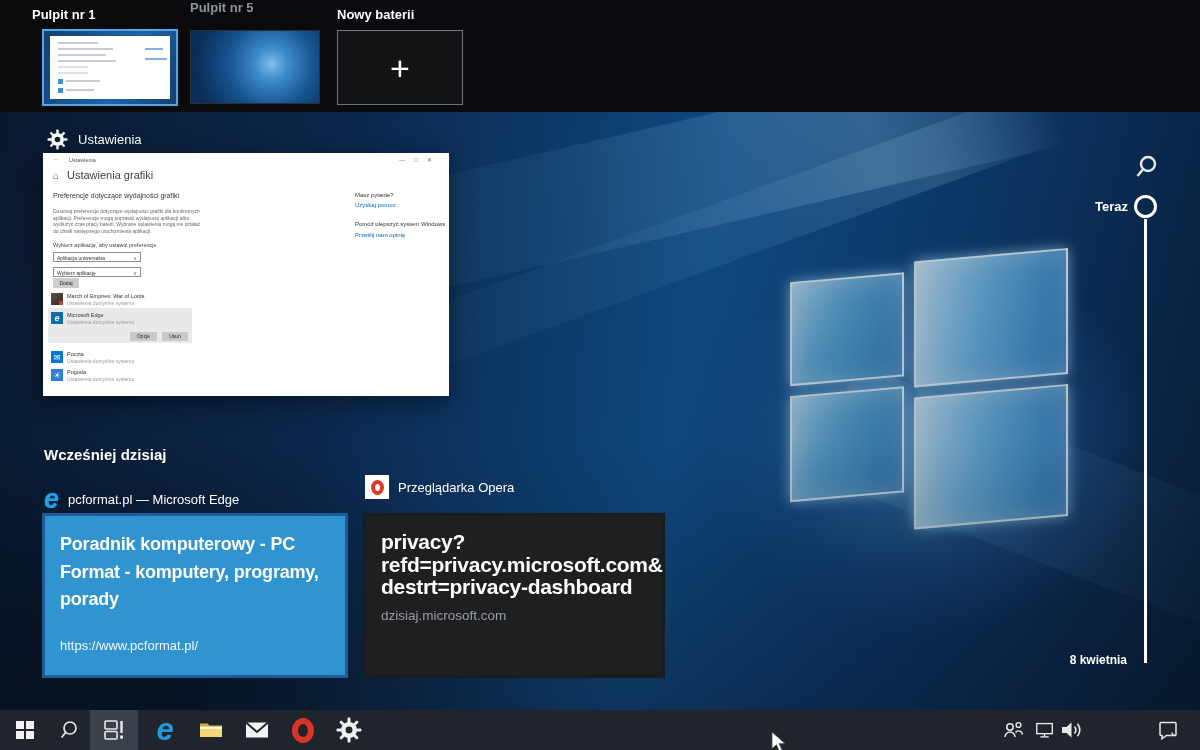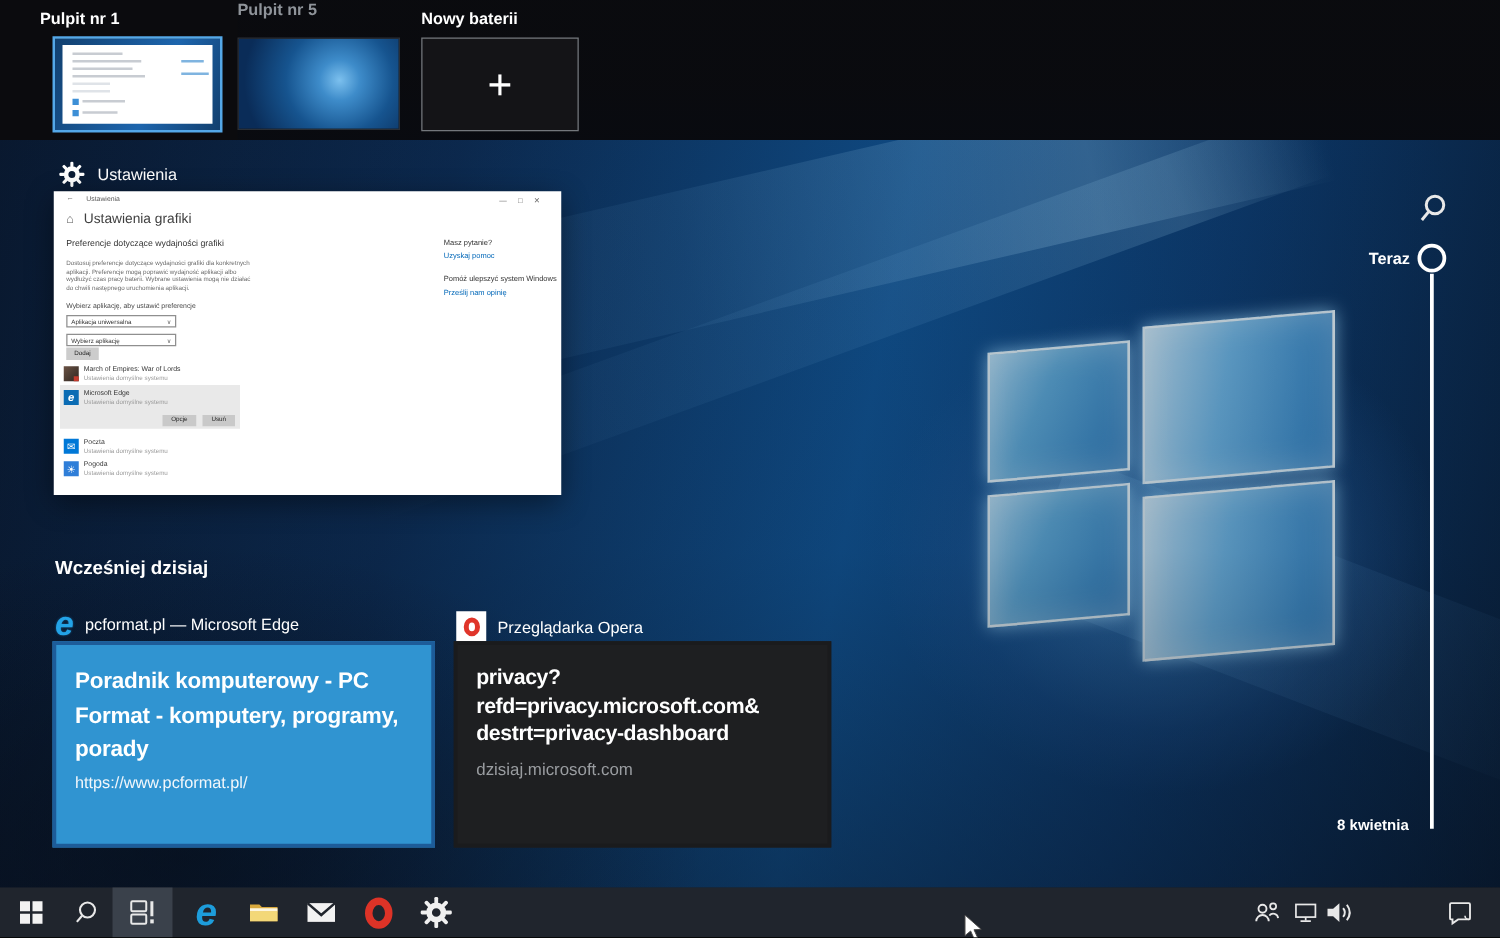--- a/index.html
+++ b/index.html
@@ -112,22 +112,22 @@
   .card-hdr .app-label { font-size:13px; color:#fff; }
   .edge-e { font-size:27px; font-weight:700; font-style:italic; color:#23a3e7; line-height:24px;
     text-shadow:0 0 2px rgba(40,150,220,0.5); }
   .opera-badge { width:24px; height:24px; background:#fff; display:flex; align-items:center; justify-content:center; }
   .opera-ring { width:13px; height:15px; border:4.5px solid #e0352a; border-radius:50%; }
   .card { position:absolute; top:513px; height:165px; padding:15px 15px; cursor:default; }
   .card-edge { left:42px; width:306px; background:#3094d1; border:3px solid #1d5c99; }
   .card-opera { left:363px; width:302px; background:#1e1f21; border:3px solid #1a1b1d; }
   .card-title { font-weight:700; color:#fff; }
   .card-title-edge { font-size:18px; line-height:27.5px; letter-spacing:-0.2px; }
-  .card-title-opera { font-size:17px; line-height:22.5px; letter-spacing:-0.3px; white-space:pre-line; }
-  .card-sub-edge { margin-top:4px; font-size:13px; color:#f2f7fb; }
+  .card-title-opera { font-size:21px; line-height:22.5px; letter-spacing:-0.3px; white-space:pre-line; }
+  .card-sub-edge { margin-top:24px; font-size:13px; color:#f2f7fb; }
   .card-sub-opera { margin-top:9px; font-size:13.5px; color:#9a9da1; }
   
   .taskbar { position:absolute; left:0; top:710px; width:1200px; height:40px; background:#20252d; }
   .tb-btn { position:absolute; top:0; width:46px; height:40px; display:flex; align-items:center; justify-content:center; }
   .tb-start { left:2px; } .tb-search { left:46px; }
   .tb-taskview { left:90px; width:48px; background:#3a414b; }
   .tb-edge { left:142px; } .tb-folder { left:188px; } .tb-mail { left:234px; }
   .tb-opera { left:280px; } .tb-settings { left:326px; }
   .win-logo { display:grid; grid-template-columns:8px 8px; grid-template-rows:8px 8px; gap:2px; }
   .win-logo i { background:#f2f2f2; }
@@ -264,21 +264,21 @@
 
   <div class="card-hdr" style="left:44px;top:487px">
     <span class="edge-e">e</span>
     <span class="app-label">pcformat.pl — Microsoft Edge</span>
   </div>
   <div class="card card-edge">
     <div class="card-title card-title-edge">Poradnik komputerowy - PC Format - komputery, programy, porady</div>
     <div class="card-sub-edge">https://www.pcformat.pl/</div>
   </div>
 
-  <div class="card-hdr" style="left:365px;top:489px">
+  <div class="card-hdr" style="left:365px;top:475px">
     <span class="opera-badge">
         <span class="opera-ring"></span>
       </span>
     <span class="app-label">Przeglądarka Opera</span>
   </div>
   <div class="card card-opera">
     <div class="card-title card-title-opera">privacy?
 refd=privacy.microsoft.com&amp;
 destrt=privacy-dashboard</div>
     <div class="card-sub-opera">dzisiaj.microsoft.com</div>

